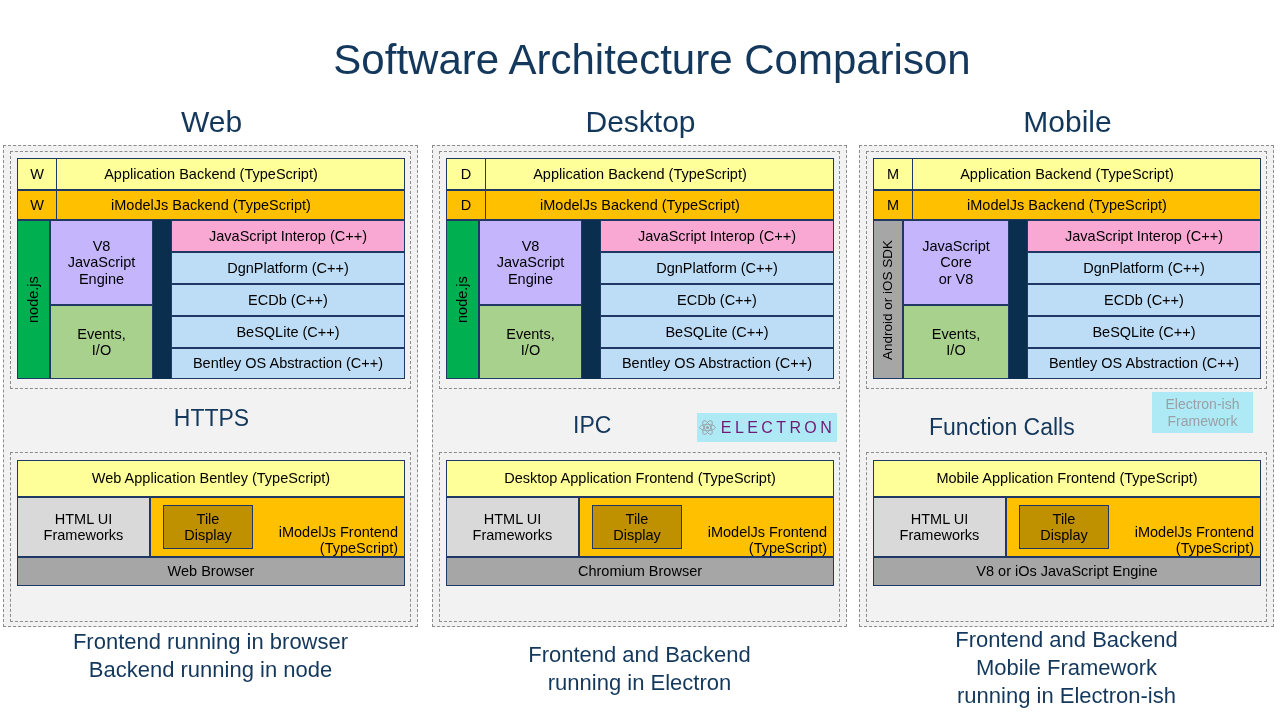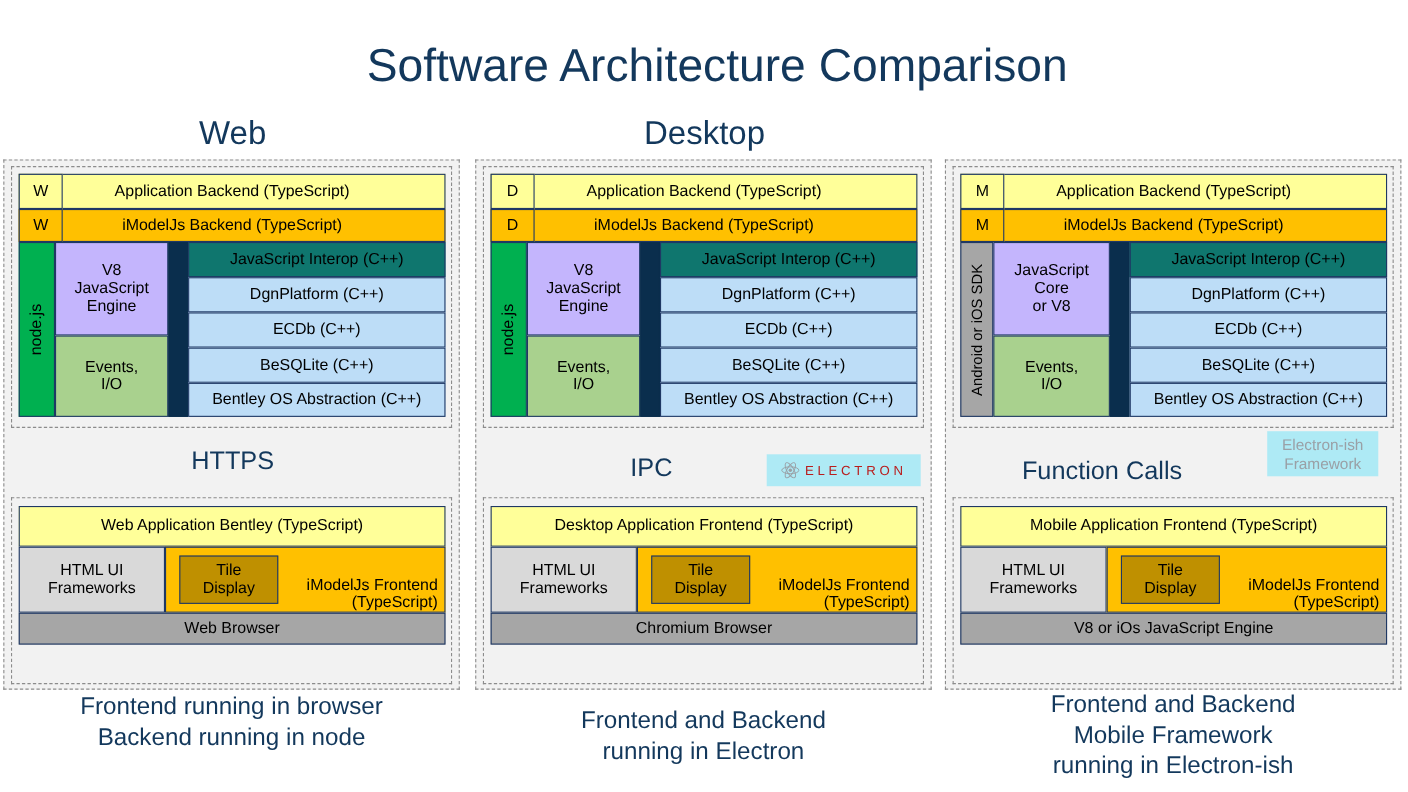--- a/index.html
+++ b/index.html
@@ -65,21 +65,21 @@
     font-size:14.5px;
     line-height:1.12;
     padding:0 2px;
   }
   .yellow{background:#ffff99;}
   .amber{background:#ffc000;}
   .green{background:#00b050;color:#000;}
   .lgreen{background:#c4b5fd;}
   .lgreen2{background:#a9d18e;}
   .navy{background:#0a2e4d;border-color:#0a2e4d;}
-  .blue-hi{background:#0f766e;}
+  .blue-hi{background:#f9a8d4;}
   .blue{background:#bdddf7;}
   .gray-sdk{background:#a6a6a6;}
   .gray-l{background:#d9d9d9;}
   .gray-m{background:#a6a6a6;}
   .gold{background:#bf9000;}
 
   .vert{
     writing-mode:vertical-rl;
     transform:rotate(180deg);
   }
@@ -95,23 +95,23 @@
     position:absolute;
     background:#aeeaf5;
     display:flex;
     align-items:center;
     justify-content:center;
     gap:5px;
     padding:0 8px;
     box-sizing:border-box;
   }
   .electron-text{
-    font-size:12px;
+    font-size:16px;
     letter-spacing:3.4px;
-    color:#b91c1c;
+    color:#701a75;
     white-space:nowrap;
   }
   .elish-badge{
     position:absolute;
     background:#aeeaf5;
     display:flex;
     align-items:center;
     justify-content:center;
     text-align:center;
     font-size:14px;
@@ -301,20 +301,21 @@
     </div>
   </div>
 </div>
 
 <div class="caption" style="left:432px;top:641px;">
   <div>Frontend and Backend</div>
   <div>running in Electron</div>
 </div>
 
 <div class="col" id="col-mobile">
+  <div class="col-header">Mobile</div>
 
   <div class="group backend">
     <div class="bx yellow" style="left:6px;top:6px;width:388px;height:32px;">
       <span>Application Backend (TypeScript)</span>
     </div>
     <div class="bx yellow" style="left:6px;top:6px;width:40px;height:32px;">
       <span>M</span>
     </div>
     <div class="bx amber" style="left:6px;top:38px;width:388px;height:30px;">
       <span>iModelJs Backend (TypeScript)</span>

